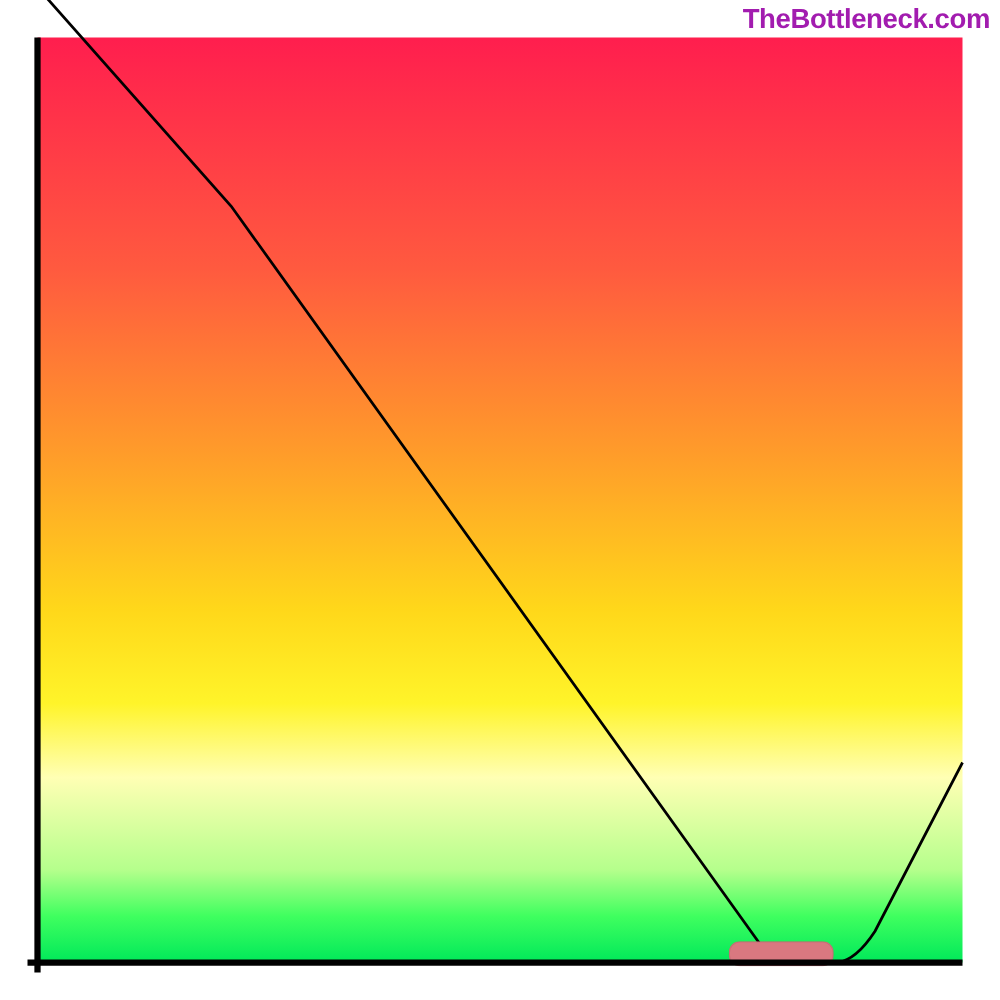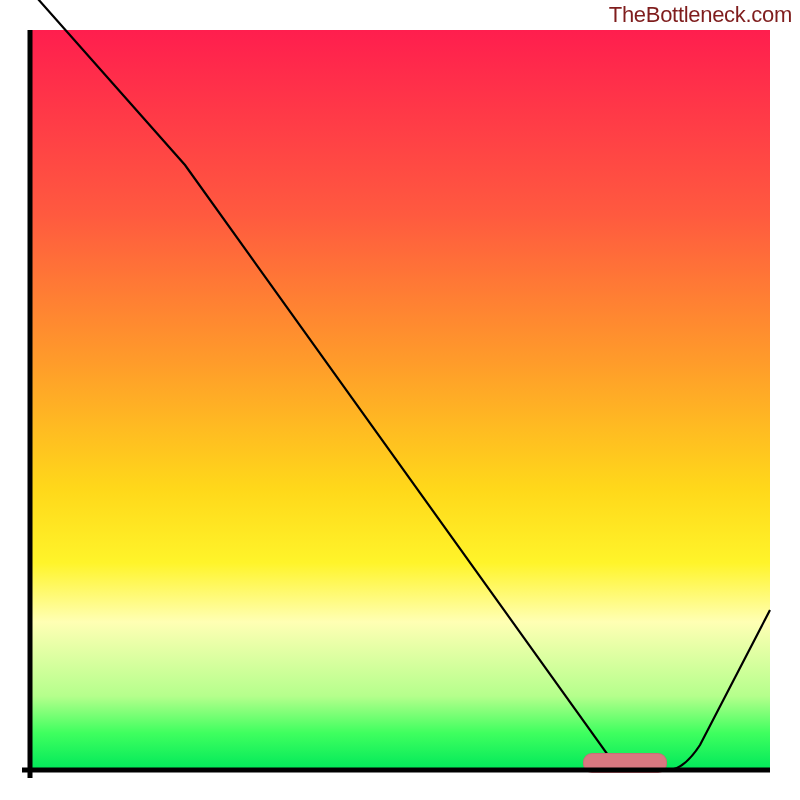--- a/index.html
+++ b/index.html
@@ -14,22 +14,22 @@
   .container {
     position: relative;
     width: 800px;
     height: 800px;
   }
   .watermark {
     position: absolute;
     top: 2px;
     right: 8px;
     font-size: 22px;
-    font-weight: normal;
-    color: #7f1d1d;
+    font-weight: bold;
+    color: #a21caf;
     letter-spacing: -0.3px;
   }
   .plot-area {
     position: absolute;
     left: 30px;
     top: 30px;
     width: 740px;
     height: 740px;
     background: linear-gradient(to bottom,
       #ff1e4e 0%,

